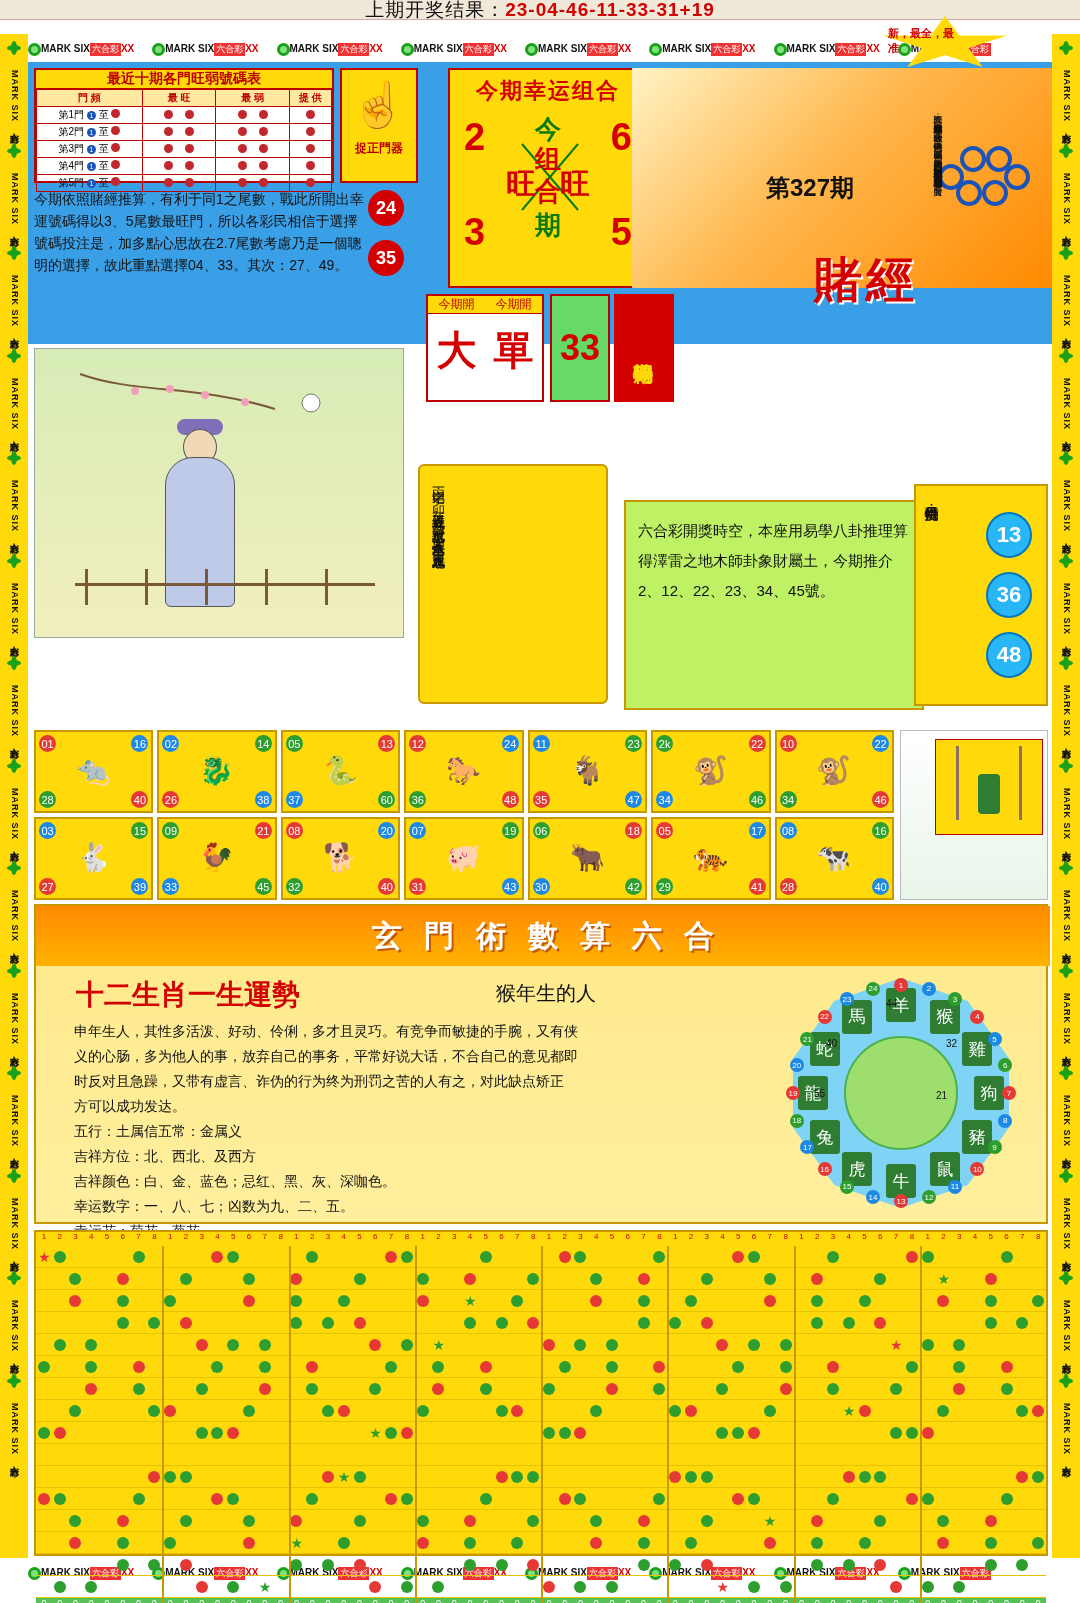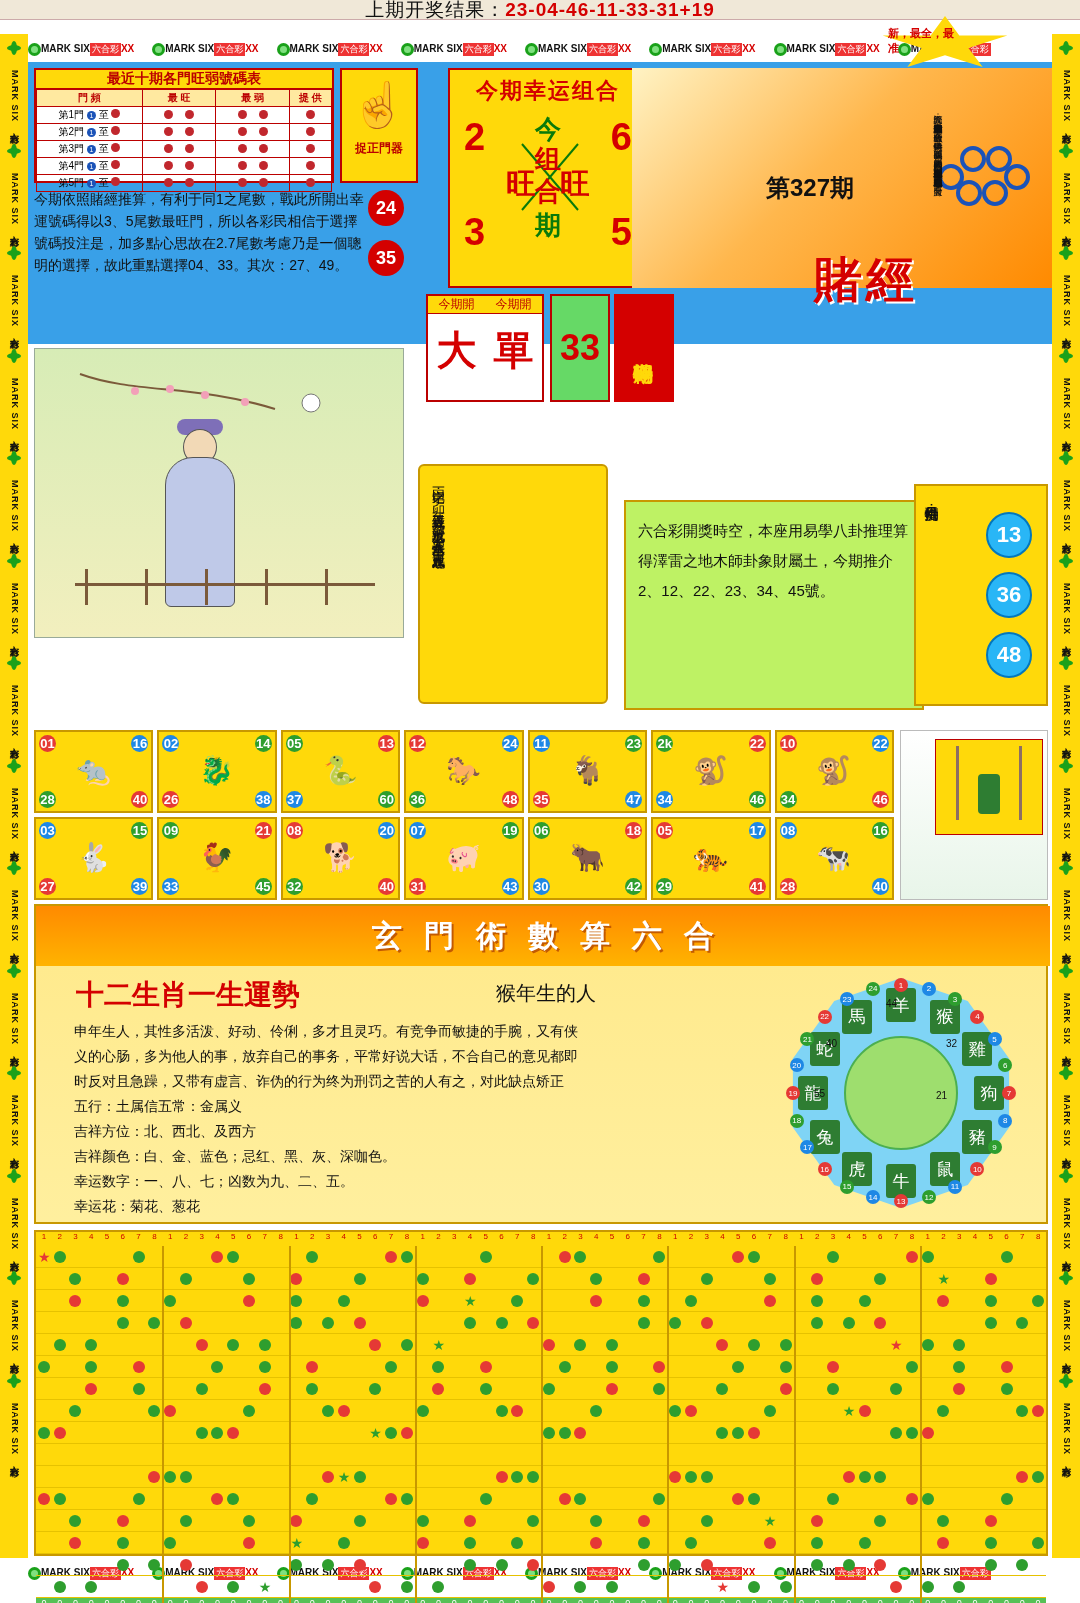--- a/index.html
+++ b/index.html
@@ -155,21 +155,21 @@
                  background:#29b6f6; color:#fff; font-size:22px; font-weight:bold;
                  display:flex; align-items:center; justify-content:center; border:2px solid #0277bd;}
   .special .sb1{ top:26px;} .special .sb2{ top:86px;} .special .sb3{ top:146px;}
 
   
   .zgrid { position:absolute; left:6px; top:668px; width:860px; height:170px; display:grid;
            grid-template-columns:repeat(7,1fr); grid-template-rows:1fr 1fr; gap:4px; }
   .zc { background:#ffd90a; border:2px solid #c89800; position:relative; }
   .zc .tl,.zc .tr,.zc .bl,.zc .br {
     position:absolute; width:17px; height:17px; border-radius:50%; color:#fff;
-    font-size:13px; font-weight:bold; display:flex; align-items:center; justify-content:center; }
+    font-size:11px; font-weight:normal; display:flex; align-items:center; justify-content:center; }
   .zc .tl{left:3px;top:3px;} .zc .tr{right:3px;top:3px;}
   .zc .bl{left:3px;bottom:3px;} .zc .br{right:3px;bottom:3px;}
   .c-red{background:#e53935;} .c-blue{background:#1e88e5;} .c-green{background:#2e9e2e;}
   .zc .ani { position:absolute; left:50%; top:50%; transform:translate(-50%,-55%); font-size:28px; }
 
   .cardpanel { position:absolute; left:872px; top:668px; width:148px; height:170px;
                background:linear-gradient(180deg,#fff,#e8f5e9); border:1px solid #bbb;}
   .cardpanel .pic { position:absolute; left:34px; top:8px; width:108px; height:96px; background:#ffd90a; border:1px solid #b00;}
   .cardpanel .pic .man { position:absolute; left:42px; top:34px; width:22px; height:40px; background:#2e7d32; border-radius:4px;}
   .cardpanel .pic .pole { position:absolute; left:20px; top:6px; width:3px; height:74px; background:#8d6e63;}
@@ -660,20 +660,21 @@
           <span class="c">算</span>
           <span class="c">六</span>
           <span class="c">合</span>
         </div>
       <div class="ftitle">十二生肖一生運勢</div>
       <div class="fsub">猴年生的人</div>
       <div class="fbody" id="fbody">
           <p class="fline">申年生人，其性多活泼、好动、伶俐，多才且灵巧。有竞争而敏捷的手腕，又有侠</p>
           <p class="fline">义的心肠，多为他人的事，放弃自己的事务，平常好说大话，不合自己的意见都即</p>
           <p class="fline">时反对且急躁，又带有虚言、诈伪的行为终为刑罚之苦的人有之，对此缺点矫正</p>
+          <p class="fline">方可以成功发达。</p>
           <p class="fline">五行：土属信五常：金属义</p>
           <p class="fline">吉祥方位：北、西北、及西方</p>
           <p class="fline">吉祥颜色：白、金、蓝色；忌红、黑、灰、深咖色。</p>
           <p class="fline">幸运数字：一、八、七；凶数为九、二、五。</p>
           <p class="fline">幸运花：菊花、葱花</p>
         </div>
       <div class="wheel">
         <div class="outer"></div>
         <div class="inner"></div>
         <div id="wheel-chars">

